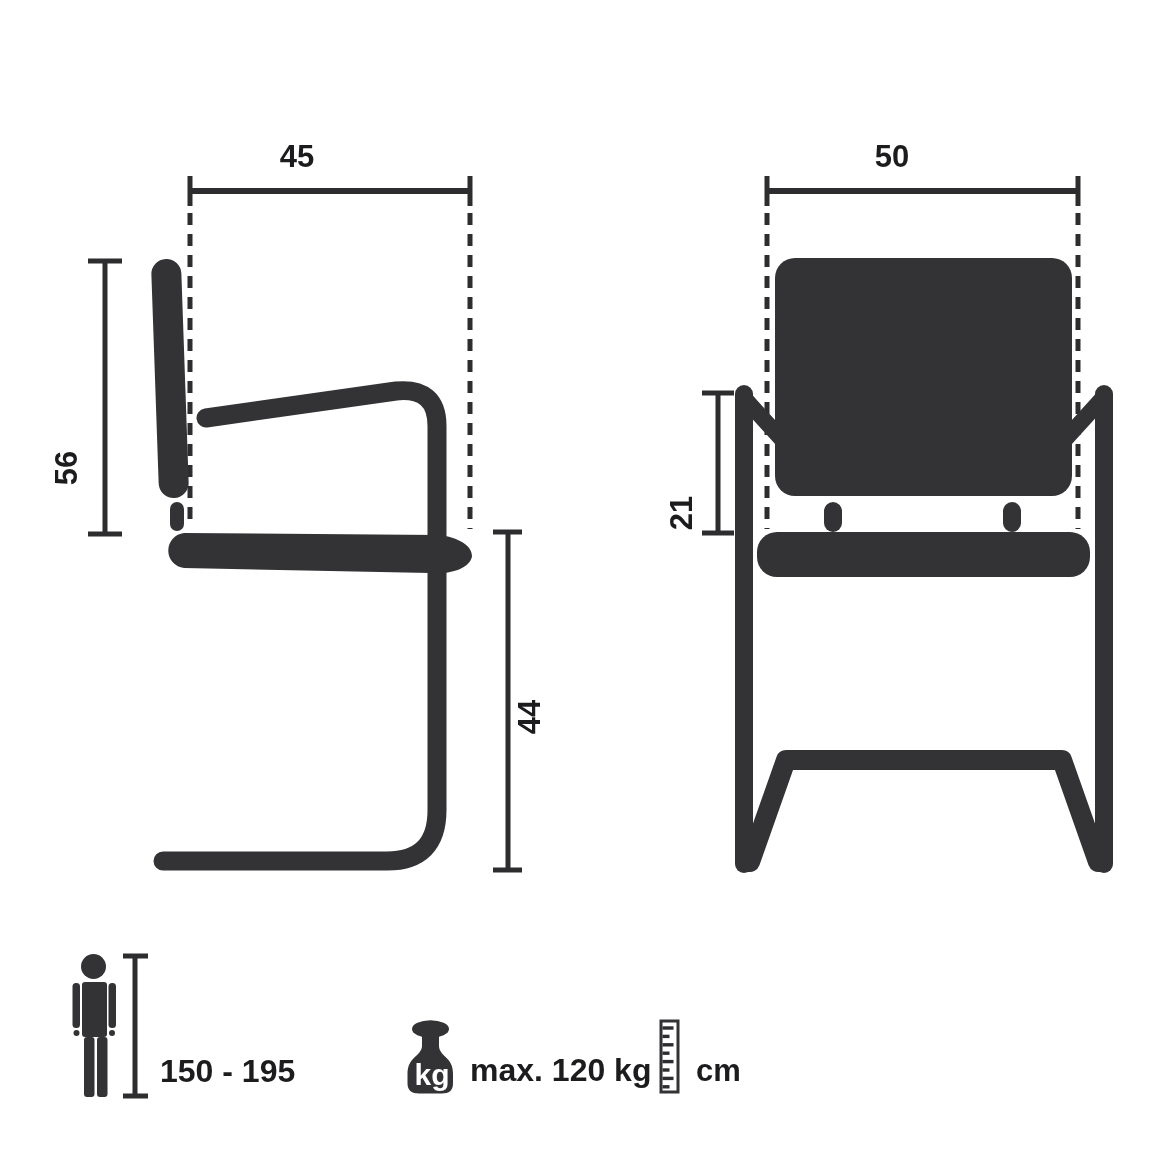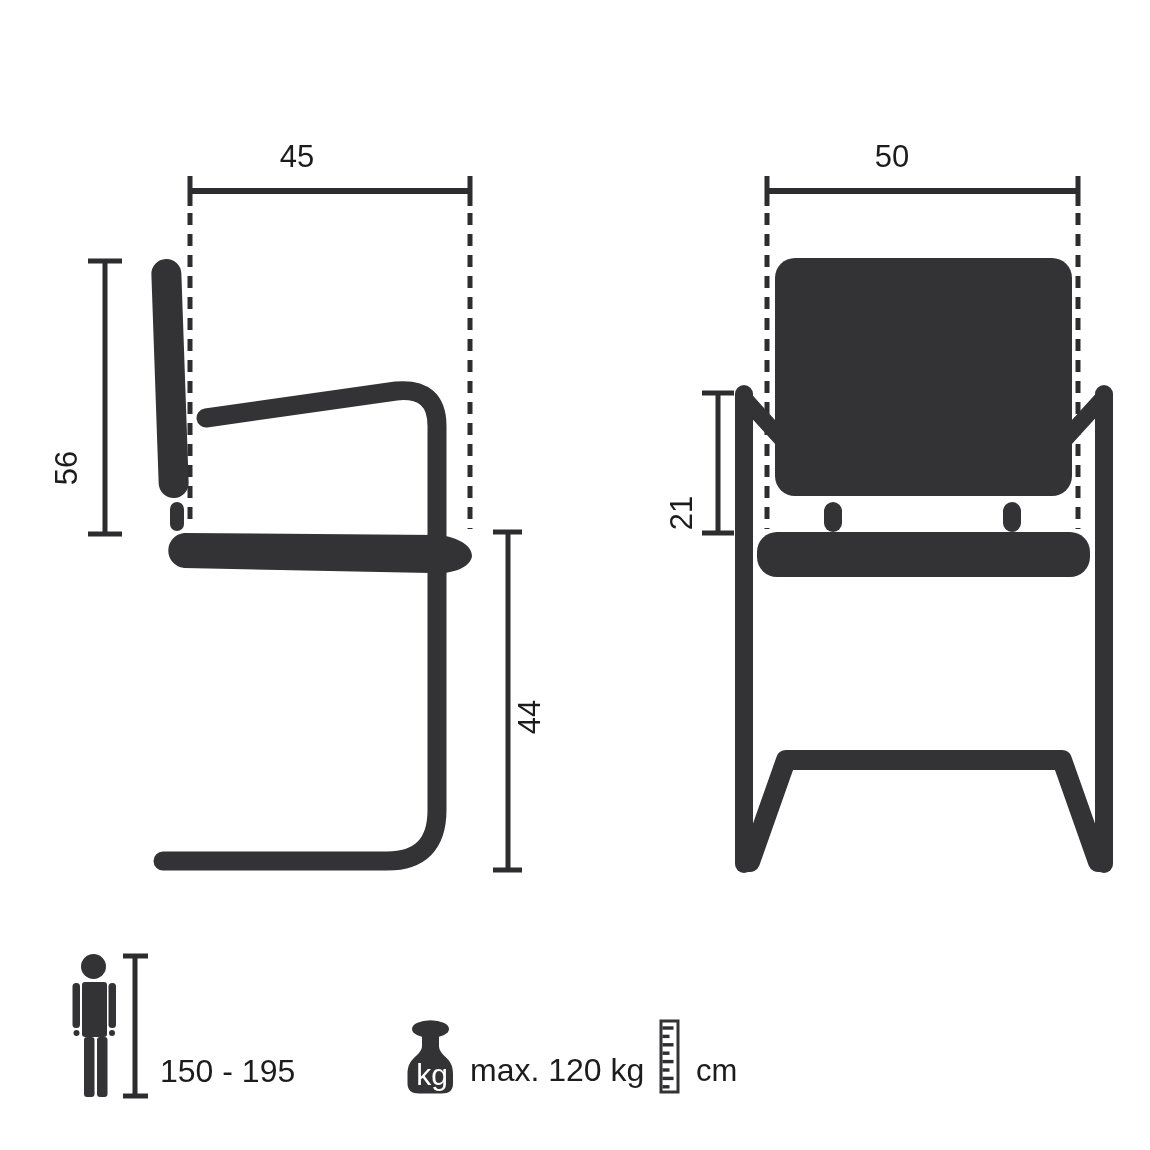--- a/index.html
+++ b/index.html
@@ -9,21 +9,21 @@
     --text: #1c1c1e;
     --icon_text: #ffffff;
   }
   html, body { margin: 0; padding: 0; }
   body {
     width: 1150px; height: 1150px;
     background: var(--bg);
     font-family: "Liberation Sans", sans-serif;
     overflow: hidden;
   }
-  .canvas { width: 1150px; height: 954px; }
+  .canvas { width: 1150px; height: 954px; font-weight: bold; }
   svg { display: block; }
 
   .fig   { fill: var(--figure); stroke: none; }
   .tube  { fill: none; stroke: var(--figure); }
   .dim   { stroke: var(--line); fill: none; }
   .dash  { stroke: var(--line); fill: none; stroke-dasharray: 12 9; stroke-width: 5; }
   .white-fill { fill: var(--bg); stroke: var(--figure); }
 
   text.lbl {
     fill: var(--text);

